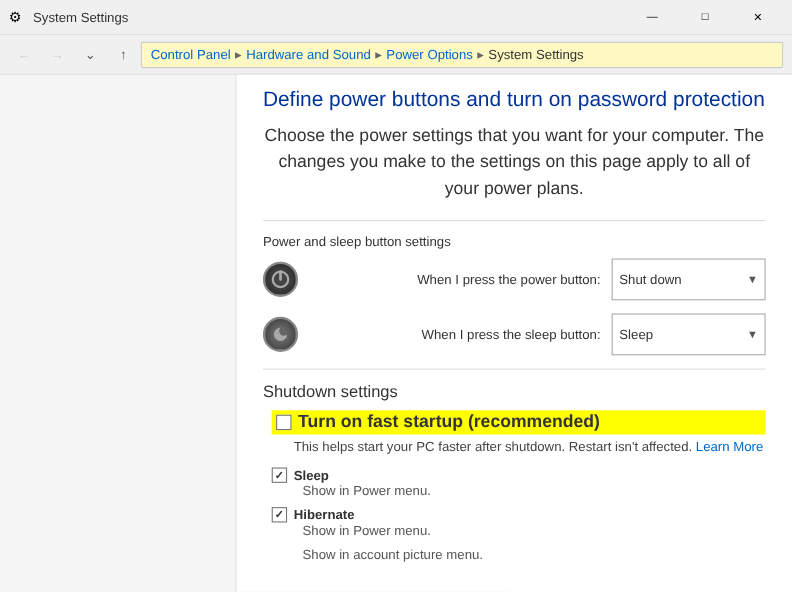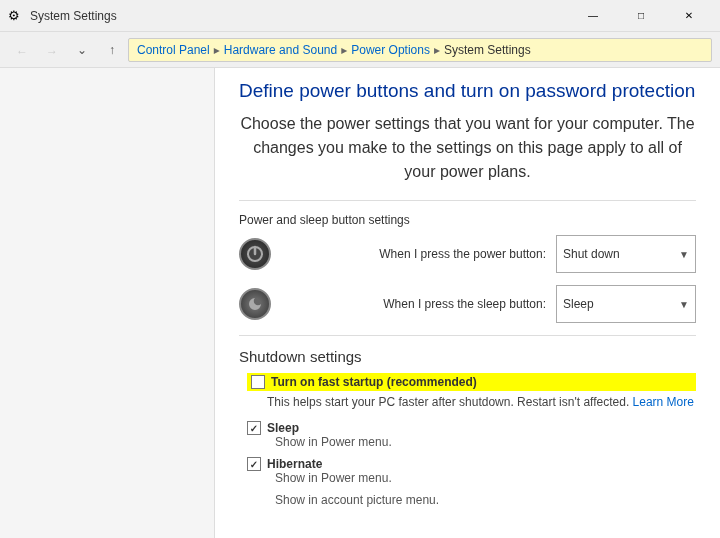--- a/index.html
+++ b/index.html
@@ -227,21 +227,21 @@
       gap: 6px;
       background: #ffff00;
       padding: 2px 4px;
       margin-bottom: 4px;
       margin-left: 8px;
     }
     .fast-startup-row .checkbox {
       background: white;
     }
     .fast-startup-label {
-      font-size: 12px;
+      font-size: 16px;
       font-weight: bold;
       color: #333;
     }
     .fast-startup-desc {
       font-size: 12px;
       color: #444;
       margin-left: 28px;
       margin-bottom: 12px;
     }
     .learn-more {

